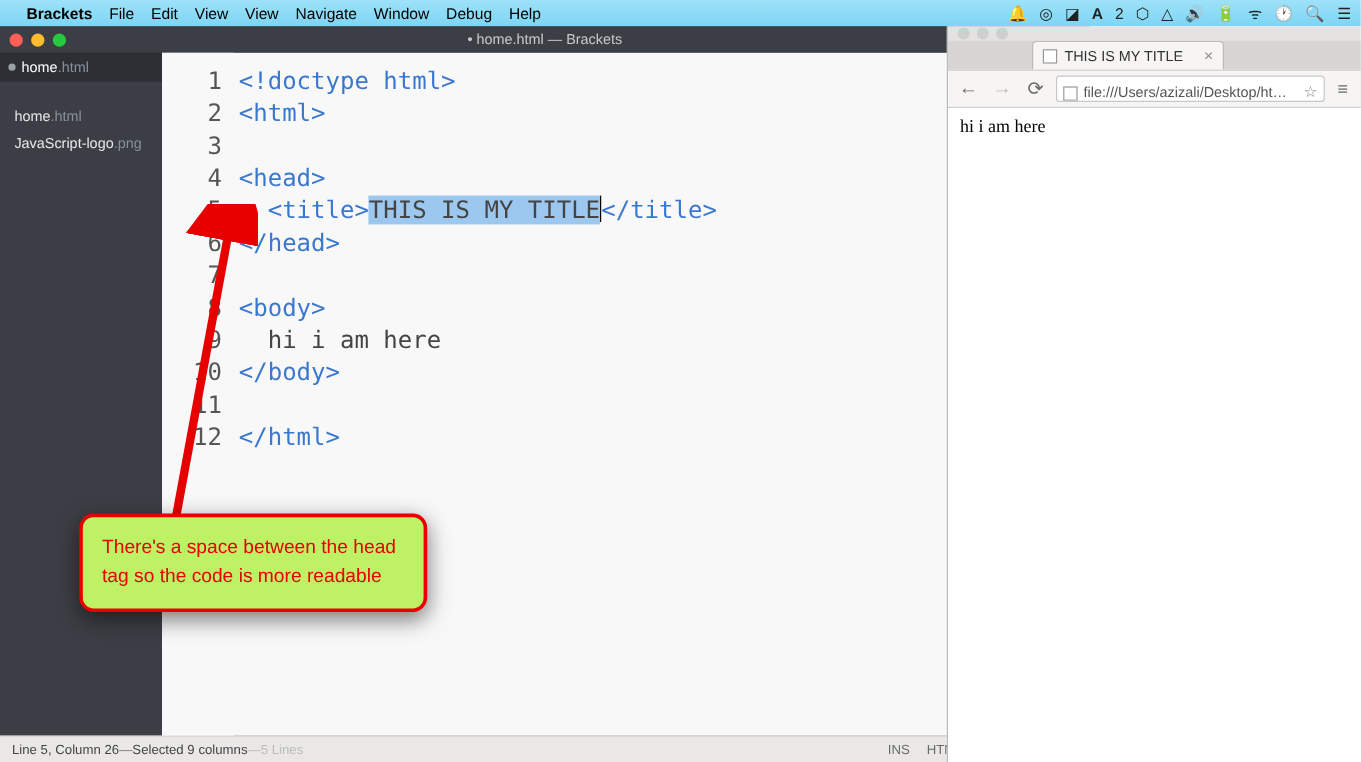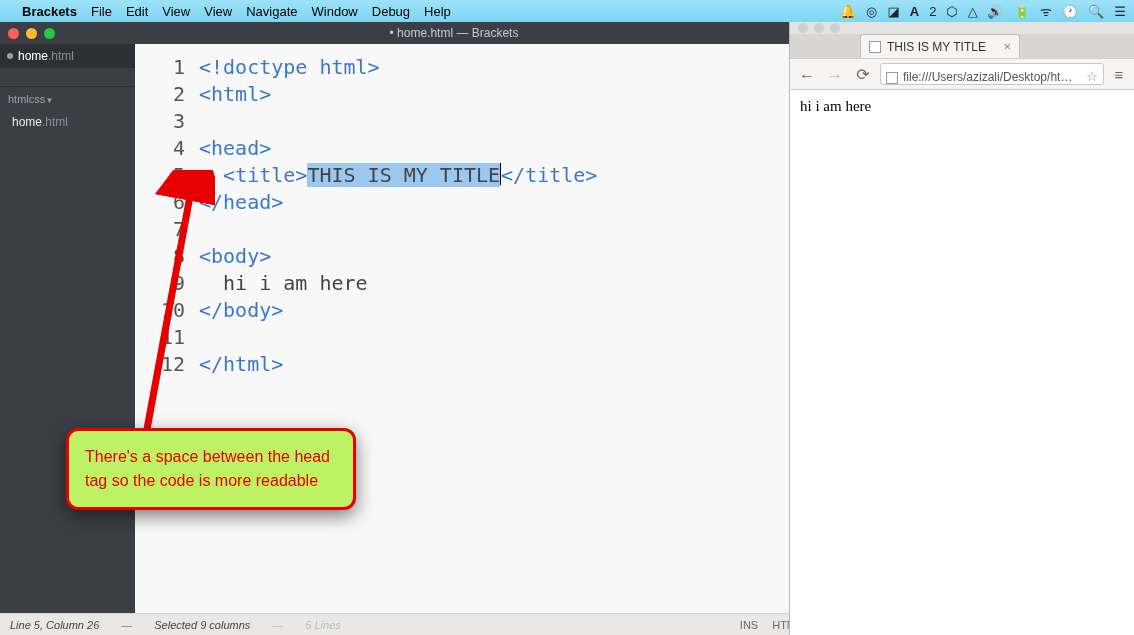--- a/index.html
+++ b/index.html
@@ -146,21 +146,21 @@
   
   .statusbar {
     height: 22px;
     background: #e9e8e7;
     border-top: 1px solid #d4d3d1;
     display: flex; align-items: center;
     font-size: 11px; color: #7a7a7a;
     padding: 0 10px;
     justify-content: space-between;
   }
-  .statusbar .status-left { display:flex; gap:22px;font-style:italic;}
+  .statusbar .status-left { display:flex; gap:0;}
   .statusbar .status-left .hl { color: #444; }
   .statusbar .status-right { display: flex; gap: 14px; align-items: center; color:#6a6a6a}
   .statusbar .tri { font-size:8px; color:#999; margin-left:2px;}
   .statusbar .circ { display:inline-block; width:9px; height:9px; border:1px solid #999; border-radius:50%;}
 
   
   .annotation {
     position: absolute;
     left: 66px; top: 428px;
     width: 290px;
@@ -275,26 +275,26 @@
     <div class="brackets-title">• home.html — Brackets</div>
   </div>
 
   <div class="brackets-body">
 
     <div class="sidebar">
       <div class="working-file active">
         <span class="fname">home</span><span class="fext">.html</span>
       </div>
       <div style="height:18px"></div>
-      <div class="project-header">
-        <span>htmlcss</span><span class="caret">▾</span>
-      </div>
       <div class="file-list">
         <div class="file-item">
           <span class="fname">home</span><span class="fext">.html</span>
+        </div>
+        <div class="file-item">
+          <span class="fname">JavaScript-logo</span><span class="fext">.png</span>
         </div>
       </div>
     </div>
 
     <div class="editor-wrap">
       <div class="gutter" id="gutter">
           <div>1</div>
           <div>2</div>
           <div>3</div>
           <div>4</div>

